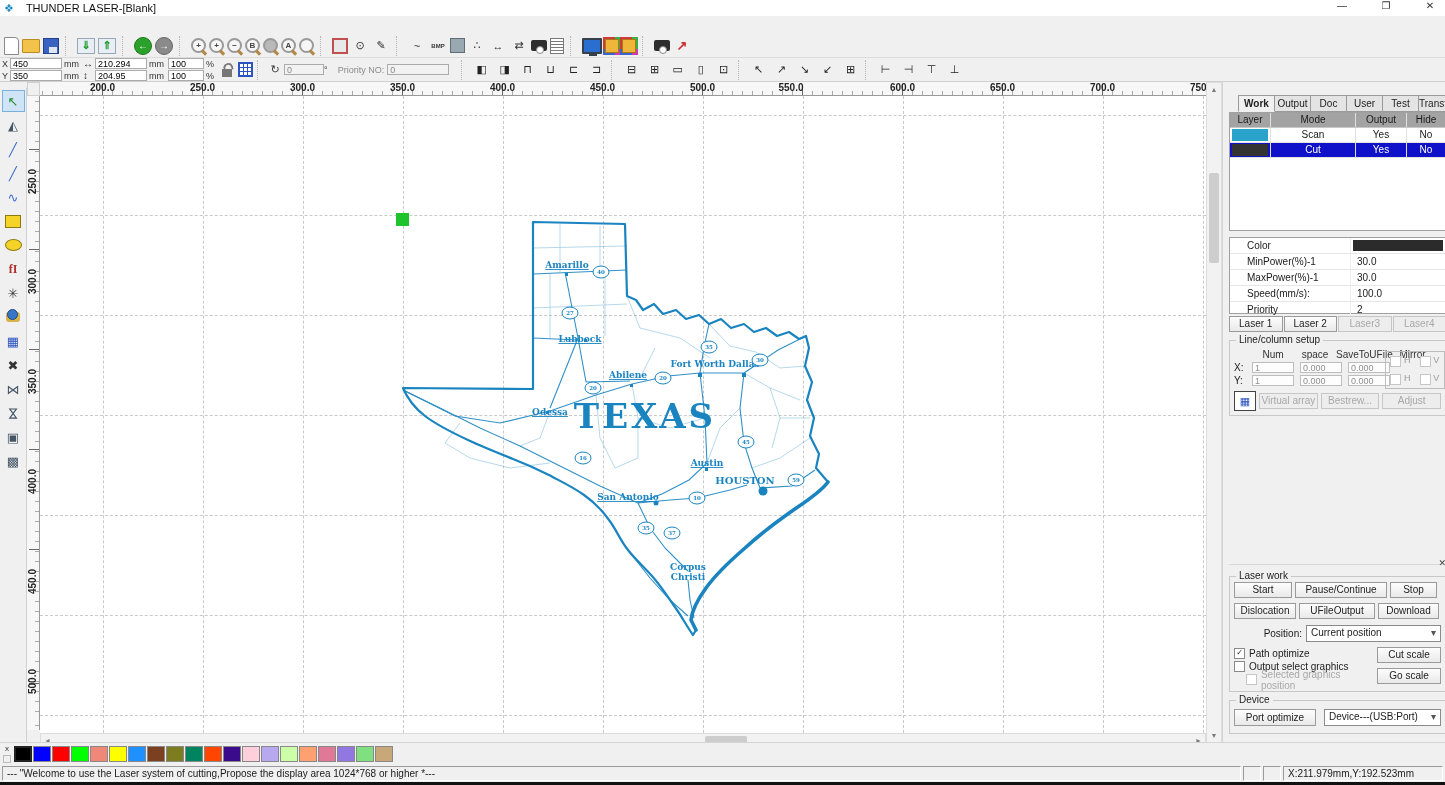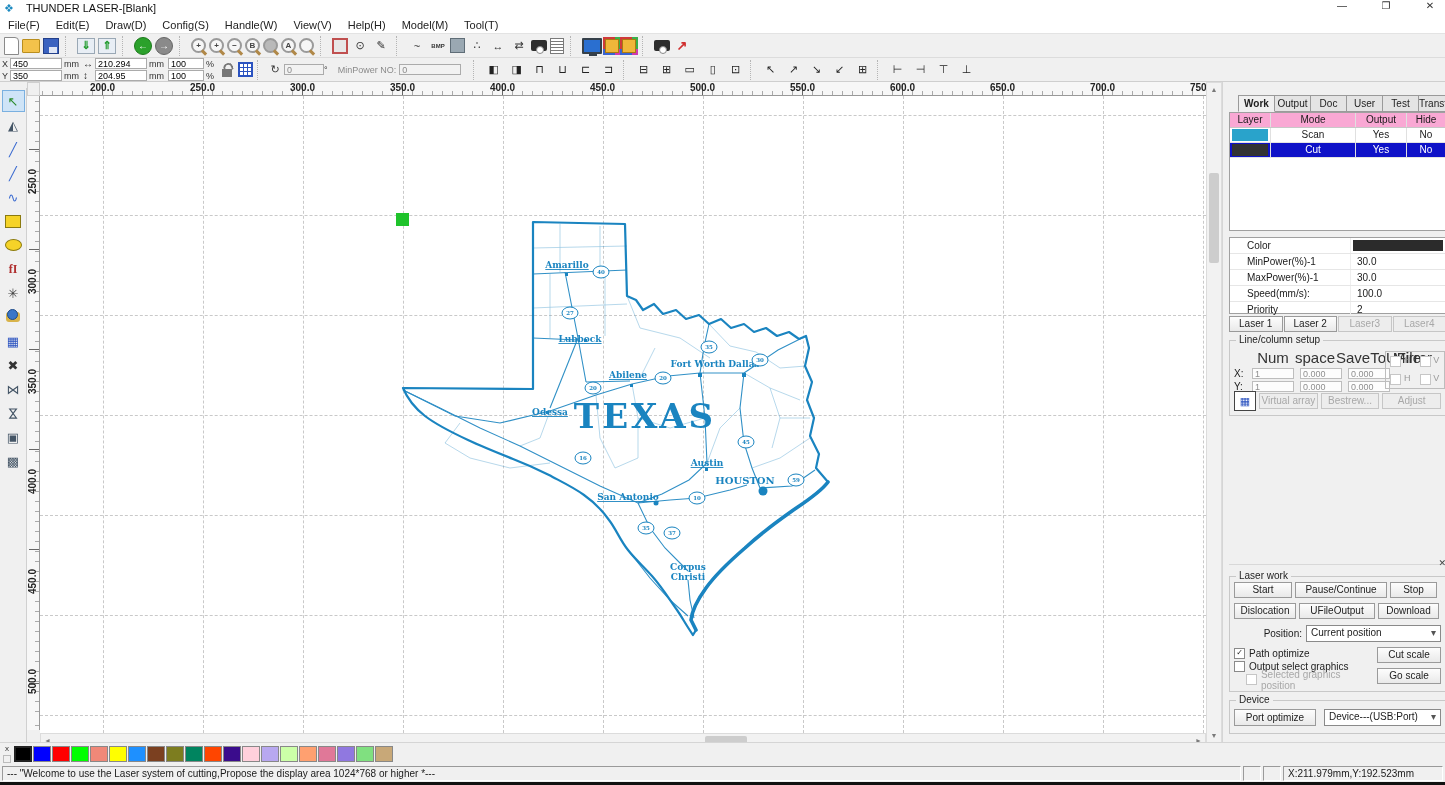--- a/index.html
+++ b/index.html
@@ -86,40 +86,40 @@
   .sb-thumb{position:absolute;background:#cdcdcd;border-radius:2px;}
   
   #rightpanel{position:absolute;left:1222px;top:82px;width:223px;bottom:39px;background:#f0f0f0;border-left:1px solid #d5d5d5;box-sizing:border-box;}
   #rp-inner{position:absolute;left:6px;top:0;width:217px;bottom:0;}
   #rp-tabs{position:absolute;left:0;top:13px;height:17px;display:flex;width:100%;margin-left:9px;}
   .rtab{flex:1;border:1px solid #9a9a9a;border-left:none;background:#e4e4e4;font-size:10px;text-align:center;line-height:16px;color:#222;white-space:nowrap;overflow:hidden;}
   .rtab:first-child{border-left:1px solid #9a9a9a;}
   .rtab.active{background:#f0f0f0;border-bottom-color:#f0f0f0;font-weight:bold;}
   #layer-table{position:absolute;left:0;top:30px;width:100%;height:119px;background:#fff;border:1px solid #a0a0a0;box-sizing:border-box;font-size:10px;}
   .lt-row{display:flex;height:14px;line-height:14px;border-bottom:1px solid #e4e4e4;}
-  .lt-row.hdr{border-bottom:1px solid #c8c8c8;background:#f9a8d4;justify-content:flex-end;}
+  .lt-row.hdr{border-bottom:1px solid #c8c8c8;background:#a3a3a3;justify-content:flex-end;}
   .lt-c0{width:40px;border-right:1px solid #e0e0e0;text-align:center;position:relative;}
   .lt-c1{flex:1;text-align:center;border-right:1px solid #e0e0e0;}
   .lt-c2{width:50px;text-align:center;border-right:1px solid #e0e0e0;}
   .lt-c3{width:38px;text-align:center;}
   .lt-row.sel{background:#0f12c8;color:#fff;}
   .lt-swatch{position:absolute;left:2px;top:1px;right:2px;bottom:1px;}
   #props{position:absolute;left:0;top:155px;width:100%;height:77px;background:#fff;border:1px solid #a0a0a0;box-sizing:border-box;font-size:10px;}
   .pr-row{display:flex;height:15px;line-height:15px;border-bottom:1px solid #e6e6e6;padding-left:13px;}
   .pr-l{width:108px;padding-left:4px;border-right:1px solid #eee;box-sizing:border-box;}
   .pr-v{flex:1;padding-left:6px;position:relative;}
   #color-swatch{position:absolute;left:2px;top:2px;right:2px;bottom:2px;}
   #laser-tabs{position:absolute;left:0;top:234px;width:100%;height:16px;display:flex;gap:1px;}
   .btn{background:linear-gradient(#fdfdfd,#e9e9e9);border:1px solid #9a9a9a;font-size:10px;text-align:center;color:#222;line-height:14px;box-sizing:border-box;}
   .btn.dis{background:#ededed;border-color:#c6c6c6;color:#a8a8a8;}
   .ltab{flex:1;}
   #linecol{position:absolute;left:0;top:258px;width:100%;height:76px;border:1px solid #c8c8c8;box-sizing:border-box;font-size:10px;}
   .grp-title{position:absolute;top:-7px;left:6px;background:#f0f0f0;padding:0 3px;font-size:10px;color:#222;}
   #lc-grid{position:absolute;left:4px;top:8px;right:4px;}
-  .lc-hdr{display:flex;font-size:15px;color:#333;justify-content:center;}
+  .lc-hdr{display:flex;font-size:10px;color:#333;justify-content:center;}
   .lc-hdr span{text-align:center;}
   .lc-row{display:flex;align-items:center;margin-top:2px;}
   .lc-in{width:36px;height:9px;font-size:9px;border:1px solid #bdbdbd;background:#fdfdfd;color:#8f8f8f;padding:0 2px;font-family:"Liberation Sans",sans-serif;}
   .mirror-box{position:absolute;right:0;top:10px;width:58px;height:36px;border:1px solid #bdbdbd;display:grid;grid-template-columns:1fr 1fr;align-items:center;justify-items:center;font-size:9px;color:#9a9a9a;}
   .cb{display:inline-block;width:9px;height:9px;border:1px solid #8a8a8a;background:#fff;font-size:8px;line-height:8px;text-align:center;color:#222;vertical-align:middle;}
   .cb.dis{border-color:#c6c6c6;}
   #lc-btns{position:absolute;left:4px;bottom:4px;right:4px;display:flex;gap:3px;align-items:center;}
   .lc-icbtn{width:20px;height:18px;border:1px solid #444;background:#fff;display:flex;align-items:center;justify-content:center;font-size:11px;color:#2a52c0;}
   #lw-sep{position:absolute;left:0;top:482px;right:0;border-top:1px solid #d8d8d8;}
   #lw-close{position:absolute;right:0;top:476px;font-size:9px;color:#444;}
@@ -160,31 +160,20 @@
   <div id="titlebar">
     <span id="app-icon">❖</span>
     <span id="title-text">THUNDER LASER-[Blank]</span>
     <div id="win-controls">
         <span class="winbtn">—</span>
         <span class="winbtn">❐</span>
         <span class="winbtn">✕</span>
       </div>
   </div>
 
-  <div id="menubar">
-      <span class="menu-item">File(F)</span>
-      <span class="menu-item">Edit(E)</span>
-      <span class="menu-item">Draw(D)</span>
-      <span class="menu-item">Config(S)</span>
-      <span class="menu-item">Handle(W)</span>
-      <span class="menu-item">View(V)</span>
-      <span class="menu-item">Help(H)</span>
-      <span class="menu-item">Model(M)</span>
-      <span class="menu-item">Tool(T)</span>
-    </div>
 
   <div id="toolbar1">
       <span class="tbi ic-page"></span>
       <span class="tbi ic-folder"></span>
       <span class="tbi ic-save"></span>
       <div class="tb-sep"></div>
       <span class="tbi ic-import">⇓</span>
       <span class="tbi ic-export">⇑</span>
       <div class="tb-sep"></div>
       <span class="tbi ic-circle-green">←</span>
@@ -245,21 +234,21 @@
     <span class="micro-ic">
         <span class="padlock"></span>
       </span>
     <span class="micro-ic">
         <span class="gridic"></span>
       </span>
     <div class="tb-sep"></div>
     <span class="micro-ic">↻</span>
     <input class="t2in dis" style="width: 34px;" value="0">
     <span class="t2unit">°</span>
-    <span class="t2lbl" style="margin-left:10px;color:#8a8a8a">MinPower NO:</span>
+    <span class="t2lbl" style="margin-left:10px;color:#8a8a8a">Priority NO:</span>
     <input class="t2in dis" style="width: 56px; margin-left: 3px;" value="0">
     <div class="tb-sep" style="margin-left:12px"></div>
     <div id="align-icons" style="display:flex;align-items:center;">
         <span class="align-ic">◧</span>
         <span class="align-ic">◨</span>
         <span class="align-ic">⊓</span>
         <span class="align-ic">⊔</span>
         <span class="align-ic">⊏</span>
         <span class="align-ic">⊐</span>
         <div class="tb-sep"></div>
@@ -335,21 +324,21 @@
 
   <div id="corner"></div>
   <div id="ruler-top">
       <span class="rt-label" style="left: 27px;">200.0</span>
       <span class="rt-label" style="left: 127px;">250.0</span>
       <span class="rt-label" style="left: 227px;">300.0</span>
       <span class="rt-label" style="left: 327px;">350.0</span>
       <span class="rt-label" style="left: 427px;">400.0</span>
       <span class="rt-label" style="left: 527px;">450.0</span>
       <span class="rt-label" style="left: 627px;">500.0</span>
-      <span class="rt-label" style="left: 727px;">550.0</span>
+      <span class="rt-label" style="left: 727px; text-align: center;">550.0</span>
       <span class="rt-label" style="left: 827px;">600.0</span>
       <span class="rt-label" style="left: 927px;">650.0</span>
       <span class="rt-label" style="left: 1027px;">700.0</span>
       <span class="rt-label" style="left: 1127px;">750.0</span>
     </div>
   <div id="ruler-left">
       <span class="rl-label" style="top: -10px;">200.0</span>
       <span class="rl-label" style="top: 90px;">250.0</span>
       <span class="rl-label" style="top: 190px;">300.0</span>
       <span class="rl-label" style="top: 290px;">350.0</span>

